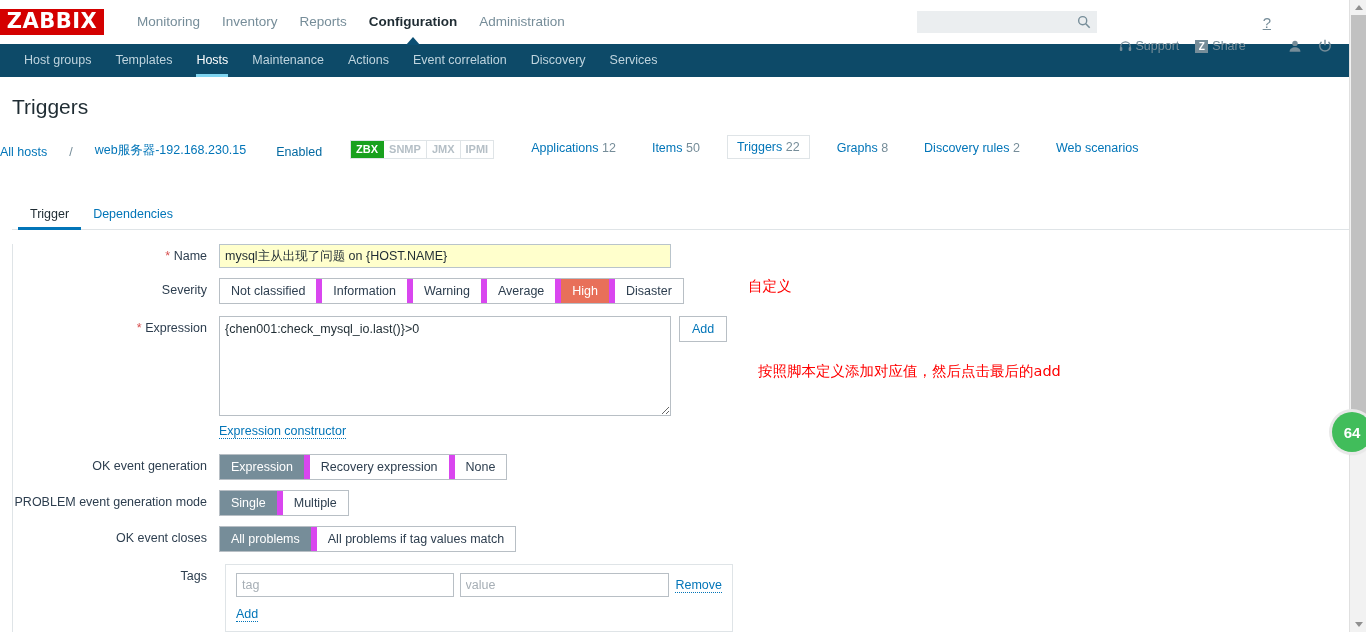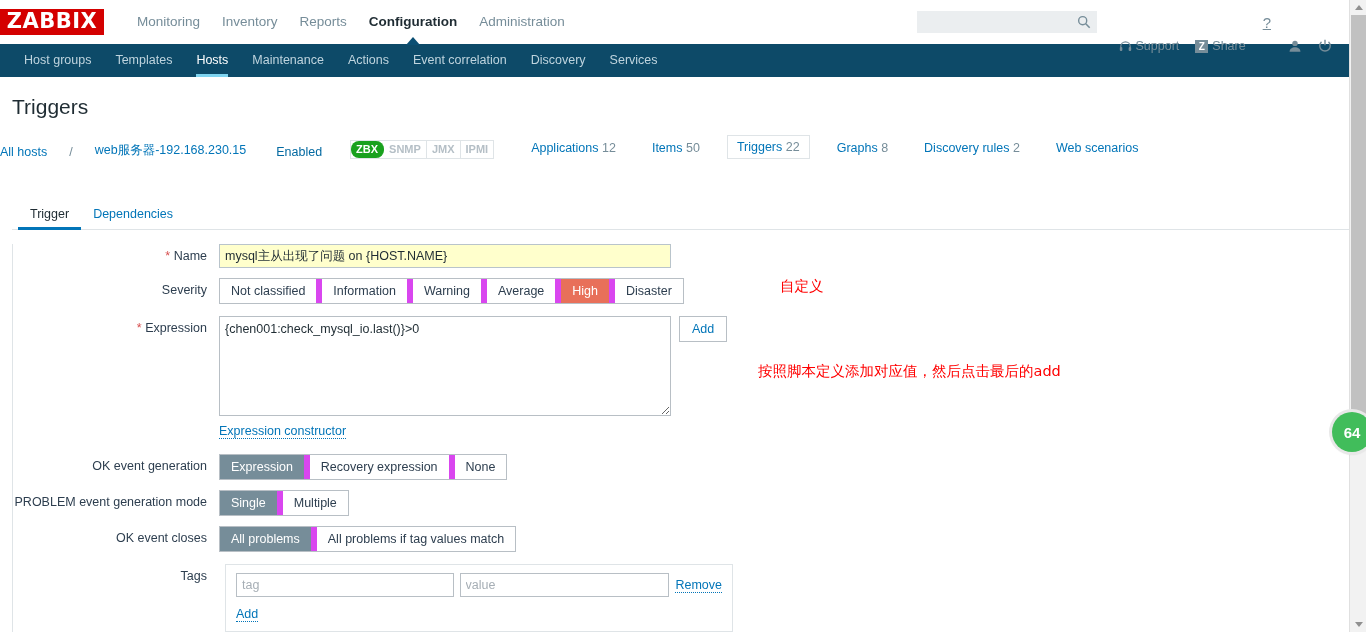--- a/index.html
+++ b/index.html
@@ -173,21 +173,21 @@
   }
   .proto span {
     font-size: 11px;
     font-weight: bold;
     padding: 2px 5px;
     color: #b5bfc6;
     border-right: 1px solid #dfe4e7;
     line-height: 13px;
   }
   .proto span:last-child { border-right: 0; }
-  .proto span.on { background: #19a11e; color: #fff; border-right-color:#19a11e;border-radius:8px; }
+  .proto span.on { background: #19a11e; color: #fff; border-right-color:#19a11e; }
   .bc-link {
     padding: 4px 9px;
     color: #0275b8;
     text-decoration: none;
     margin-right: 2px;
   }
   .bc-link .cnt { color: #768d99; }
   .bc-link.selected {
     background: #fff;
     border: 1px solid #dfe4e7;
@@ -324,21 +324,21 @@
   }
 
   
   .anno {
     position: absolute;
     color: #ff0000;
     font-family: "DejaVu Sans", sans-serif;
     font-size: 14.5px;
     white-space: nowrap;
   }
-  #anno1 { left: 780px; top: 200px; }
+  #anno1 { left: 748px; top: 200px; }
   #anno2 { left: 758px; top: 285px; }
 
   
   .scroller {
     position: absolute;
     right: 0; top: 0;
     width: 17px; height: 632px;
     background: #f2f2f2;
     border-left: 1px solid #e0e0e0;
   }

